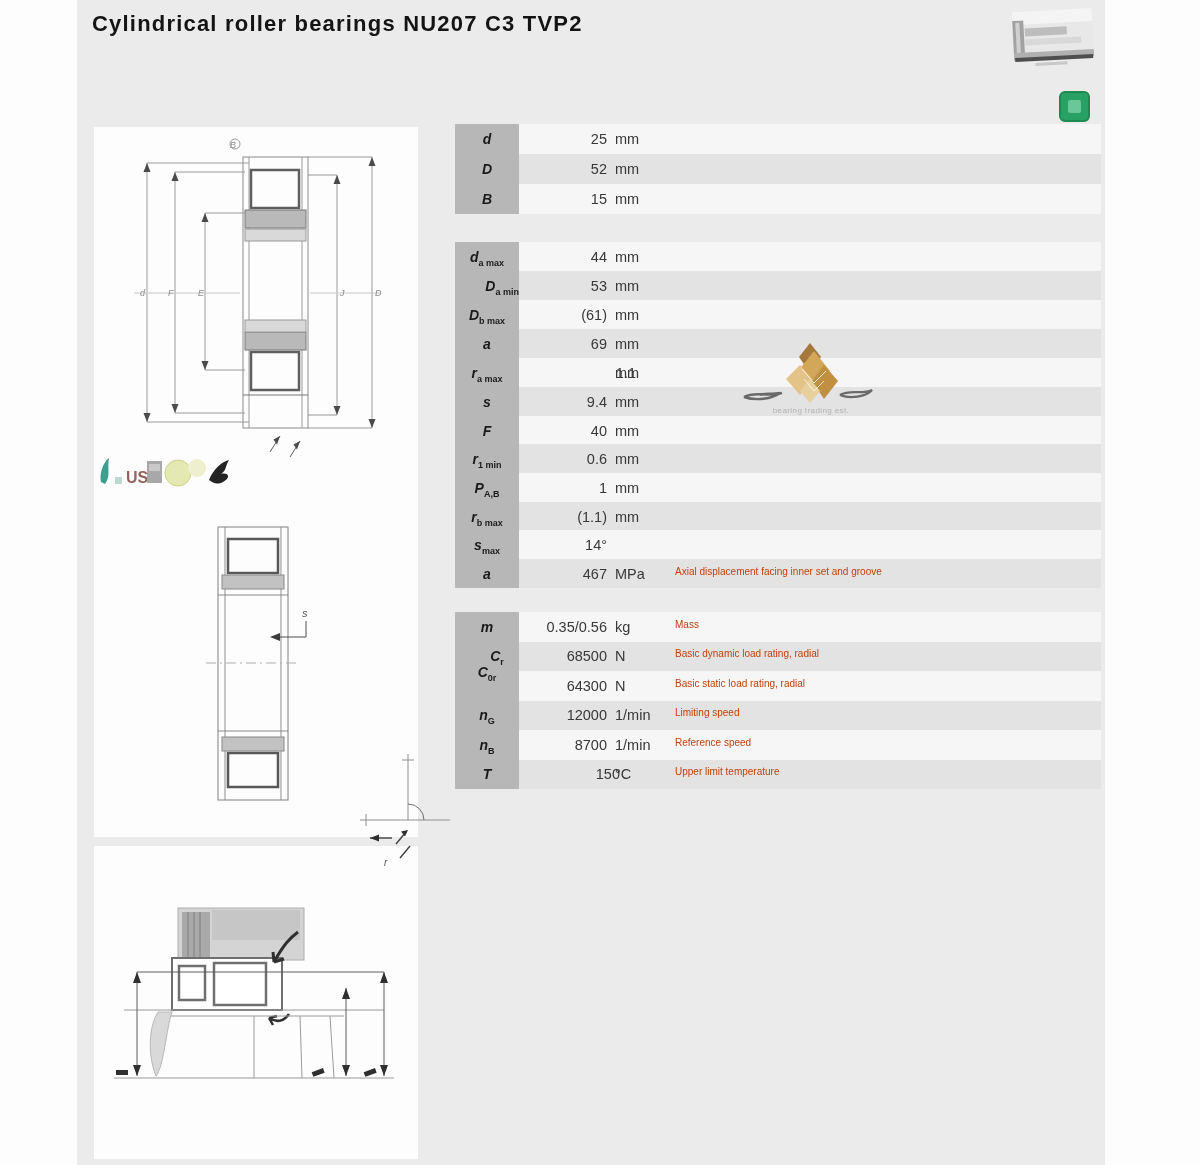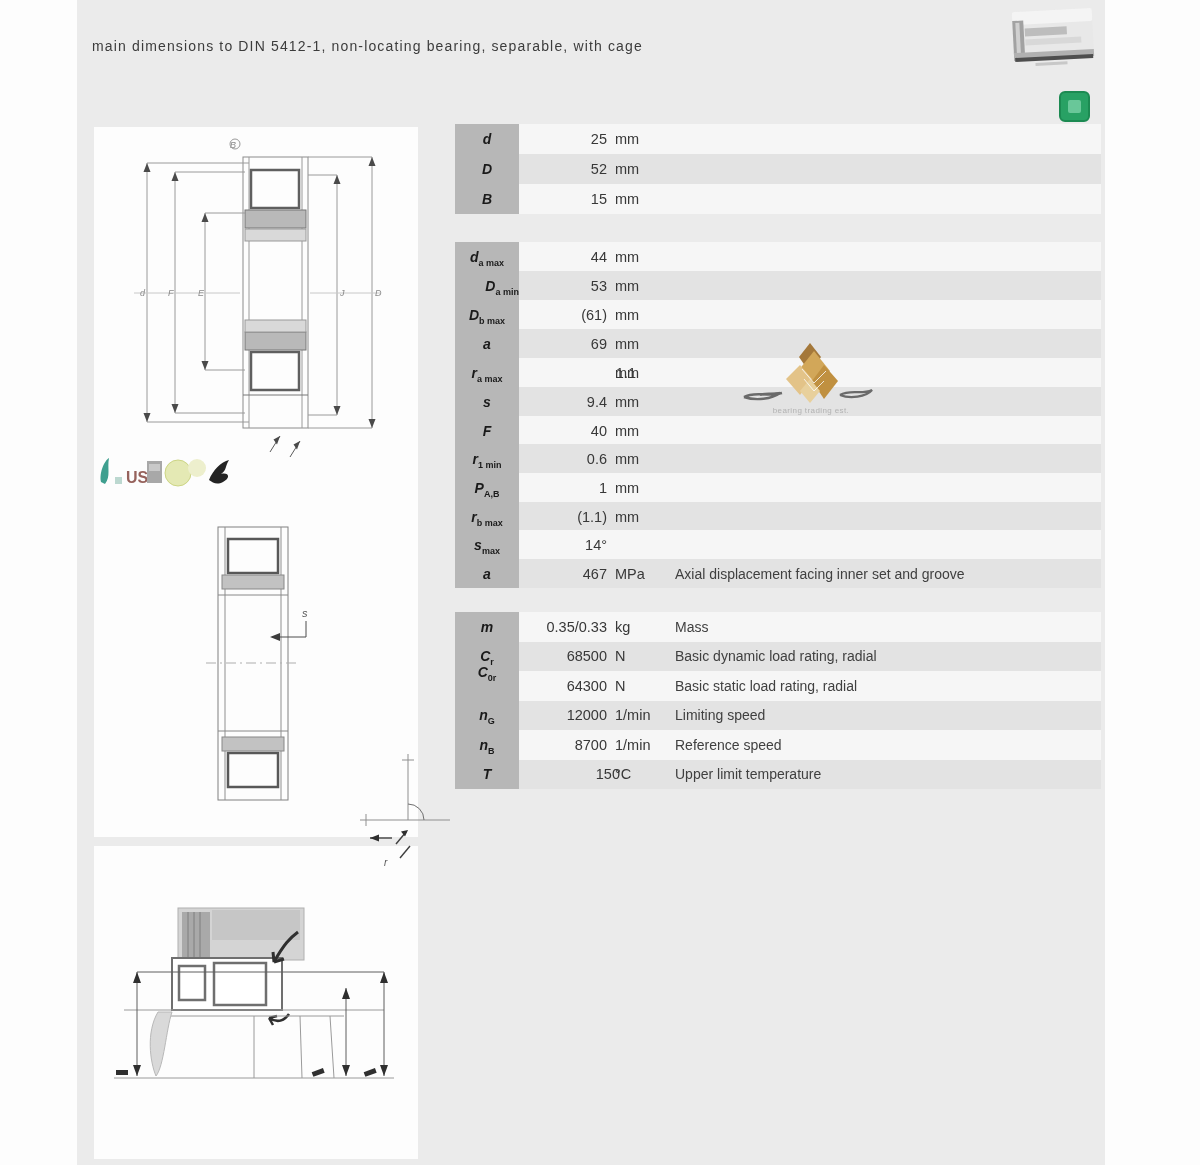--- a/index.html
+++ b/index.html
@@ -1,32 +1,32 @@
 <!DOCTYPE html>
 <html><head>
 <meta charset="utf-8">
 <style>
 html,body{margin:0;padding:0;background:#fdfdfd;font-family:"Liberation Sans",sans-serif;}
 #page{position:relative;width:1200px;height:1165px;overflow:hidden;background:#fdfdfd;}
 .abs{position:absolute;}
 .num{font-size:14.5px;color:#383838;text-align:right;width:152px;white-space:nowrap;}
 .unit{font-size:14.5px;color:#383838;white-space:nowrap;}
-.desc{font-size:14px;color:#404040;white-space:nowrap;}
+.desc{font-size:10px;color:#c2410c;white-space:nowrap;}
 .lab{font-size:14px;font-weight:bold;font-style:italic;color:#1a1a1a;width:64px;text-align:center;white-space:nowrap;}
 .lab sub{font-size:9px;font-style:normal;}
 .stripe{left:455px;width:646px;background:#e3e3e3;}
 </style>
 </head>
 <body>
 <div id="page">
 
 <div class="abs" style="left:77px;top:0;width:1028px;height:1165px;background:#ebebeb;"></div>
 
-
-<div class="abs" style="left:92px;top:38px;font-size:14px;color:#3c3c3c;letter-spacing:1.15px;">main dimensions to DIN 5412-1, non-locating bearing, separable, with cage</div>
+<div class="abs" style="left:92px;top:11px;font-size:22px;font-weight:bold;color:#141414;letter-spacing:1.2px;">Cylindrical roller bearings NU207 C3 TVP2</div>
+
 
 <svg class="abs" style="left:1008px;top:5px;" width="90" height="62" viewBox="0 0 90 62">
 <g transform="rotate(-3 45 30)">
 <rect x="5" y="5" width="80" height="50" rx="2" fill="#e8e8e8"></rect>
 <rect x="5" y="5" width="80" height="13" rx="2" fill="#f4f4f4"></rect>
 <rect x="5" y="14" width="11" height="40" fill="#a2a2a2"></rect>
 <rect x="8" y="16" width="4" height="36" fill="#d0d0d0"></rect>
 <rect x="17" y="22" width="42" height="8" fill="#bdbdbd"></rect>
 <rect x="17" y="33" width="56" height="6" fill="#d8d8d8"></rect>
 <rect x="5" y="46" width="80" height="7" fill="#b0b0b0"></rect>
@@ -335,31 +335,31 @@
 
 <div class="abs stripe" style="top:701px;height:29px;"></div>
 
 <div class="abs" style="left:455px;top:730px;width:646px;height:30px;background:#f6f6f6;"></div>
 
 <div class="abs stripe" style="top:760px;height:29px;"></div>
 <div class="abs" style="left:455px;top:612px;width:64px;height:177px;background:#b7b7b7;"></div>
 
 <div class="abs lab" style="left:455px;top:619px;">m</div>
 
-<div class="abs lab" style="left:455px;top:648px;">C<sub>r</sub></div>
+<div class="abs lab" style="left:455px;top:648px;padding-left:10px;">C<sub>r</sub></div>
 
 <div class="abs lab" style="left:455px;top:664px;">C<sub>0r</sub></div>
 
 <div class="abs lab" style="left:455px;top:707px;">n<sub>G</sub></div>
 
 <div class="abs lab" style="left:455px;top:737px;">n<sub>B</sub></div>
 
 <div class="abs lab" style="left:455px;top:766px;">T</div>
 
-<div class="abs num" style="left:455px;top:619px;">0.35/0.33</div>
+<div class="abs num" style="left:455px;top:619px;">0.35/0.56</div>
     <div class="abs unit" style="left:615px;top:619px;">kg</div>
 
 <div class="abs num" style="left:455px;top:648px;">68500</div>
     <div class="abs unit" style="left:615px;top:648px;">N</div>
 
 <div class="abs num" style="left:455px;top:678px;">64300</div>
     <div class="abs unit" style="left:615px;top:678px;">N</div>
 
 <div class="abs num" style="left:455px;top:707px;">12000</div>
     <div class="abs unit" style="left:615px;top:707px;">1/min</div>

